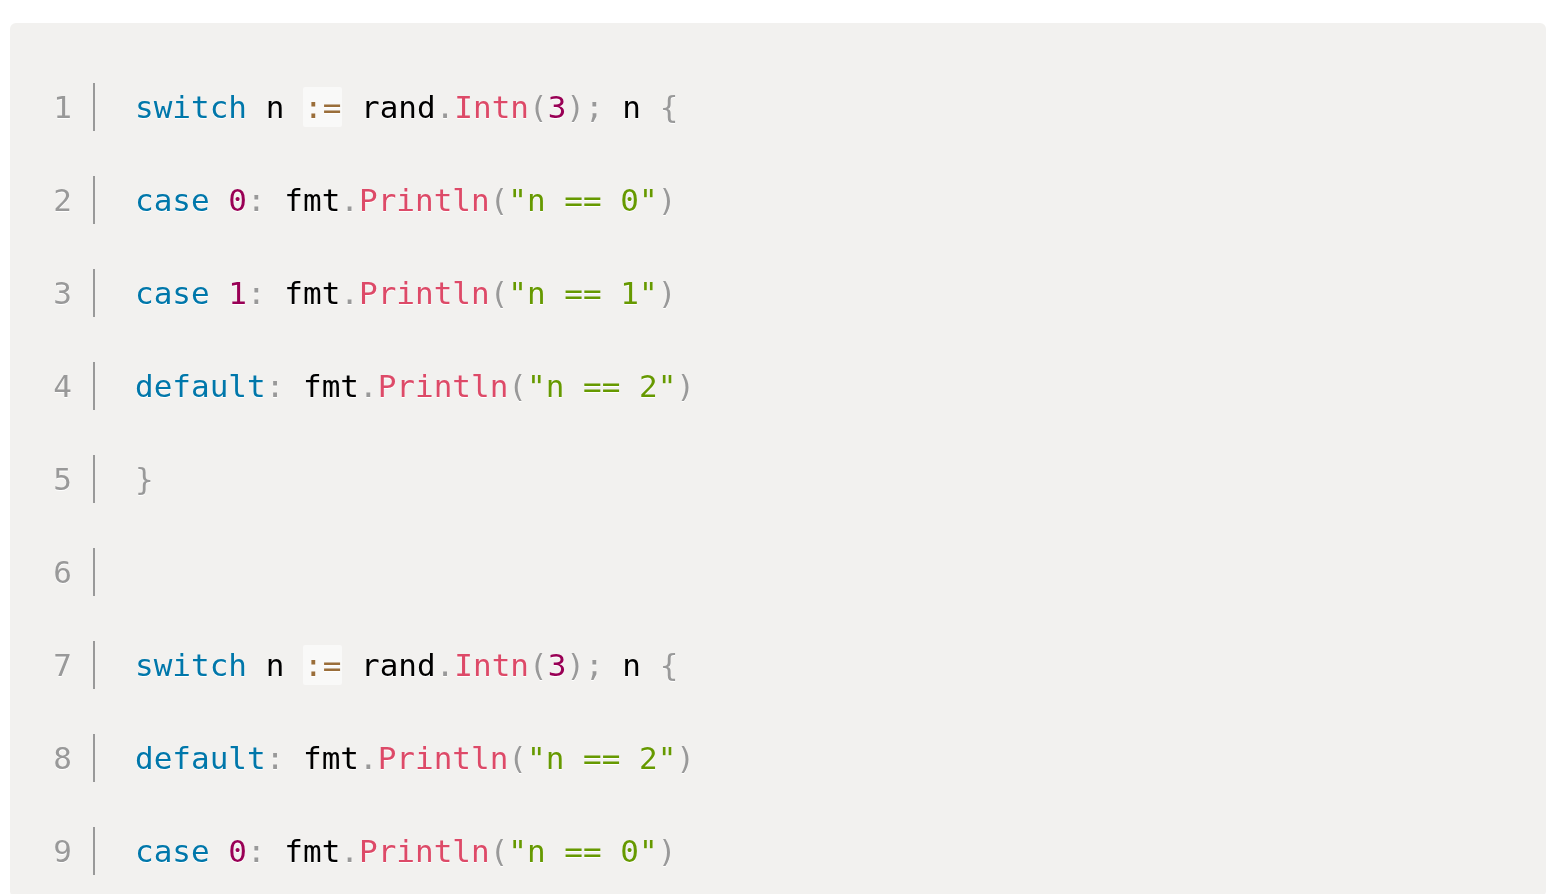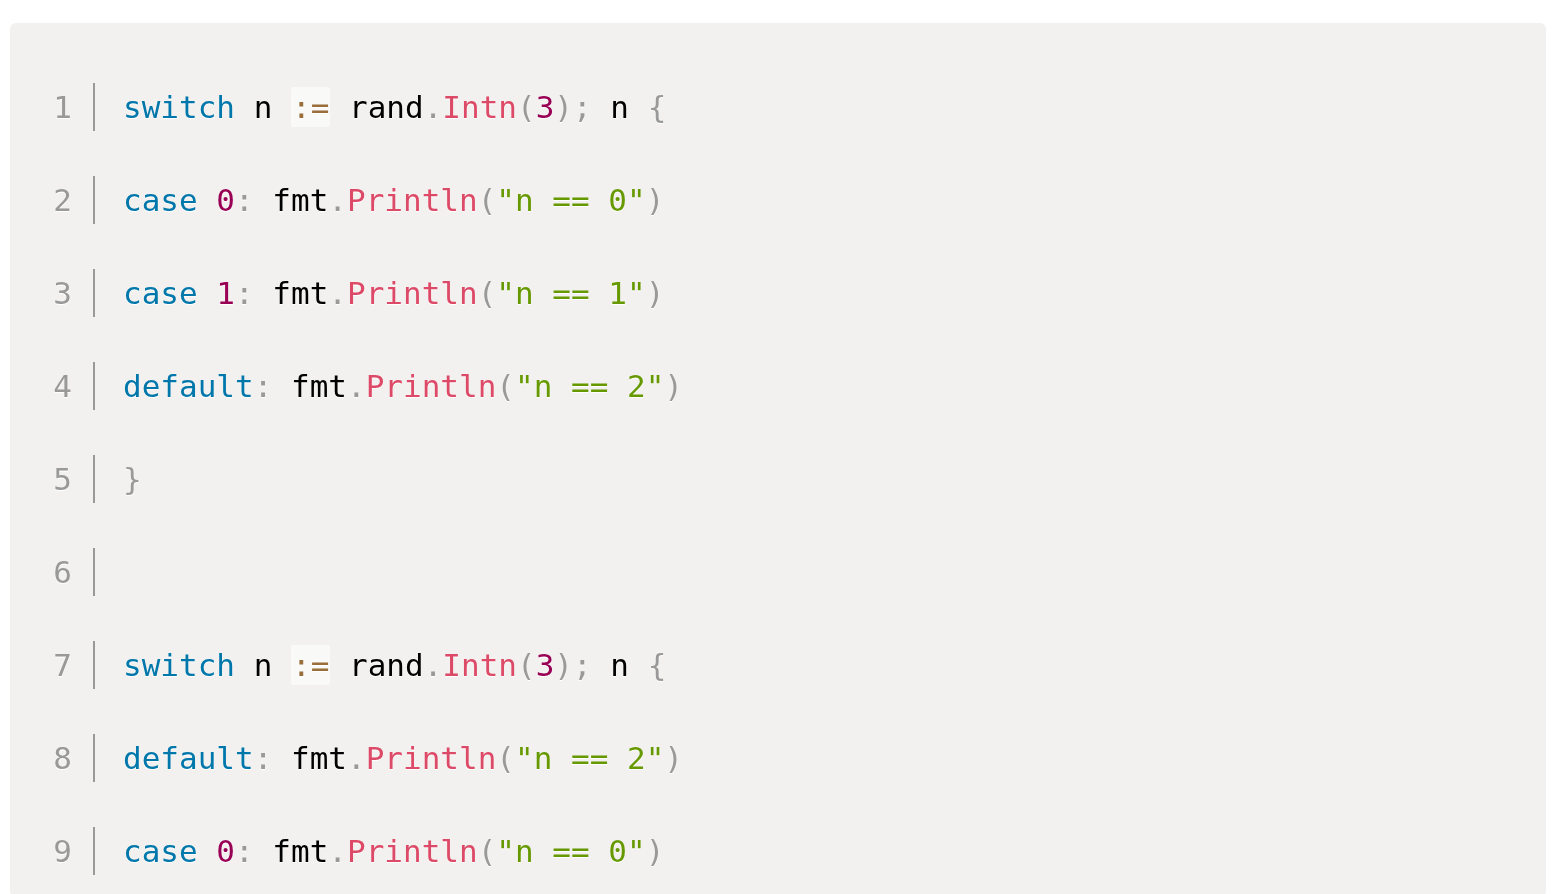--- a/index.html
+++ b/index.html
@@ -39,21 +39,21 @@
     color: var(--gutter, #999999);
     user-select: none;
   }
   .gutter-gap {
     width: 21px;
     flex: 0 0 21px;
   }
   .line-code {
     flex: 1 1 auto;
     border-left: 2px solid var(--gutter, #999999);
-    padding-left: 28px;
+    padding-left: 40px;
     white-space: pre;
     color: var(--plain, #000000);
   }
   .tok-kw    { color: var(--kw, #0077aa); }
   .tok-num   { color: var(--num, #990055); }
   .tok-str   { color: var(--str, #669900); }
   .tok-fn    { color: var(--fn, #dd4a68); }
   .tok-punct { color: var(--punct, #999999); }
   .tok-plain { color: var(--plain, #000000); }
   .tok-op {

